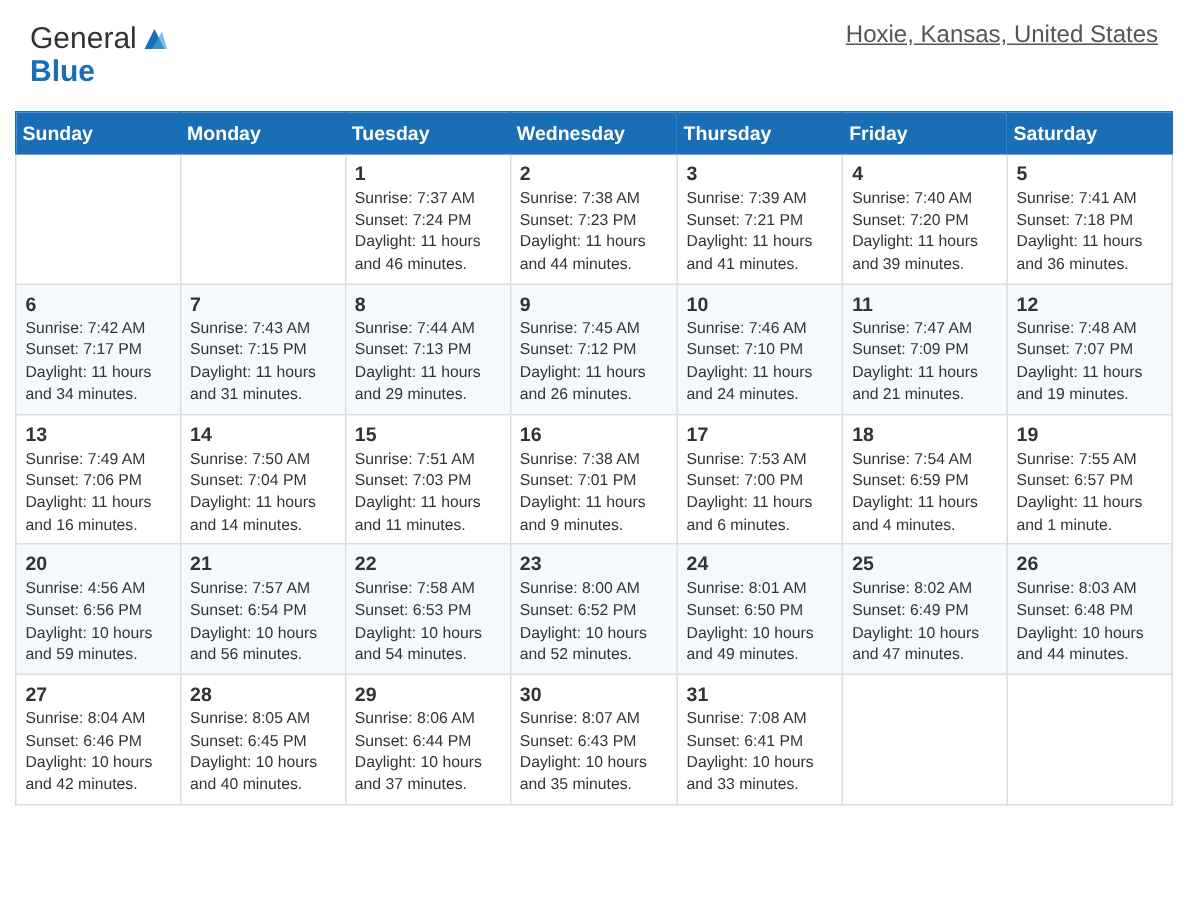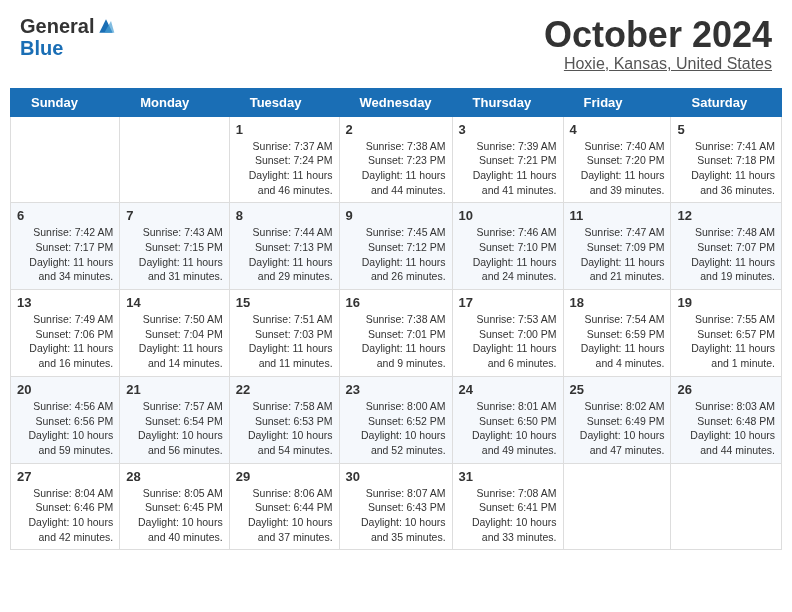--- a/index.html
+++ b/index.html
@@ -26,21 +26,21 @@
       color: #333;
       line-height: 1.1;
     }
     .logo-top {
       display: flex;
       align-items: center;
     }
     .logo-general {
       color: #333;
       font-size: 20px;
-      font-weight: bold;
+      font-weight: normal;
     }
     .logo-blue {
       color: #1a6eb5;
       font-size: 20px;
       font-weight: bold;
       text-align: center;
     }
     .logo-icon {
       width: 20px;
       height: 20px;
@@ -62,21 +62,21 @@
     }
     .calendar {
       width: 100%;
       border-collapse: collapse;
       border: 1px solid #ccc;
     }
     .calendar th {
       background-color: #1a6eb5;
       color: white;
       text-align: left;
-      padding: 6px 20px;
+      padding: 6px 4px;
       font-size: 13px;
       font-weight: bold;
       border: 1px solid #1a6eb5;
     }
     .calendar td {
       vertical-align: top;
       padding: 5px 6px;
       border: 1px solid #ddd;
       font-size: 11px;
       color: #333;
@@ -90,42 +90,40 @@
     .day-num {
       font-size: 13px;
       font-weight: bold;
       display: block;
       margin-bottom: 2px;
     }
     .day-info {
       font-size: 10.5px;
       line-height: 1.4;
       color: #333;
-      text-align: right;
     }
     .empty {
       background: #f9f9f9;
     }
   </style>
 </head>
 <body>
 
 <div class="header">
   <div class="logo">
     <div class="logo-top">
       <span class="logo-general">General</span>
       <svg class="logo-icon" viewBox="0 0 24 20">
         <polygon points="4,18 12,2 20,18" fill="#1a6eb5"></polygon>
         <polygon points="10,18 18,4 22,18" fill="#4a9fd4" opacity="0.7"></polygon>
       </svg>
     </div>
     <span class="logo-blue">Blue</span>
   </div>
   <div class="title-area">
-    <div class="month-title">October 2024</div>
     <div class="location">Hoxie, Kansas, United States</div>
   </div>
 </div>
 
 <table class="calendar">
   <thead>
     <tr>
     <th>Sunday</th>
         <th>Monday</th>
         <th>Tuesday</th>

